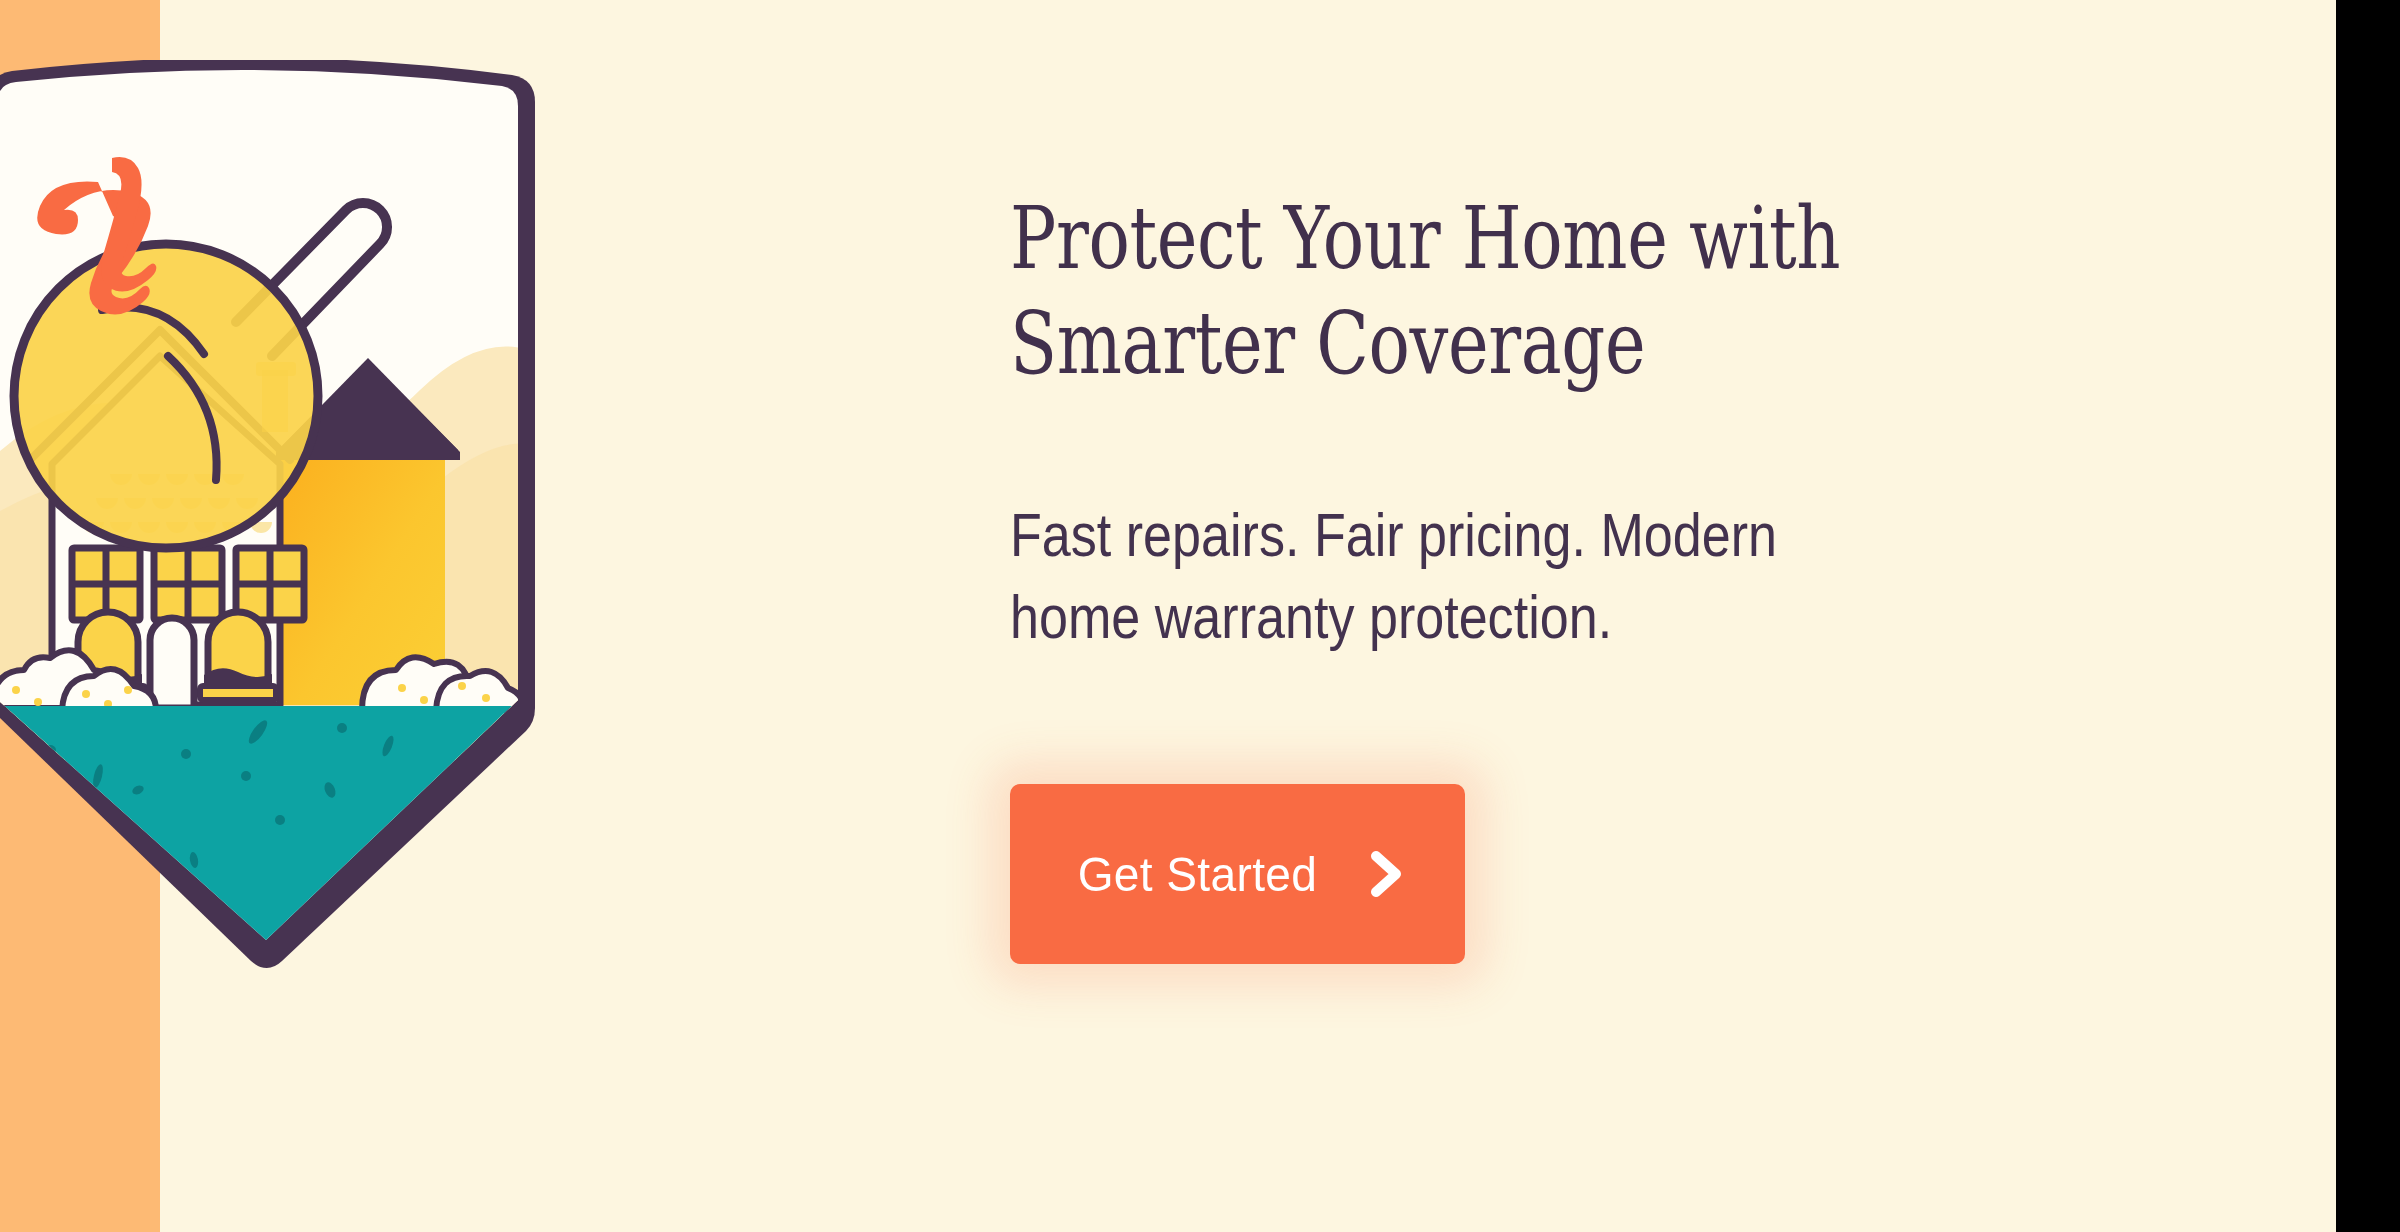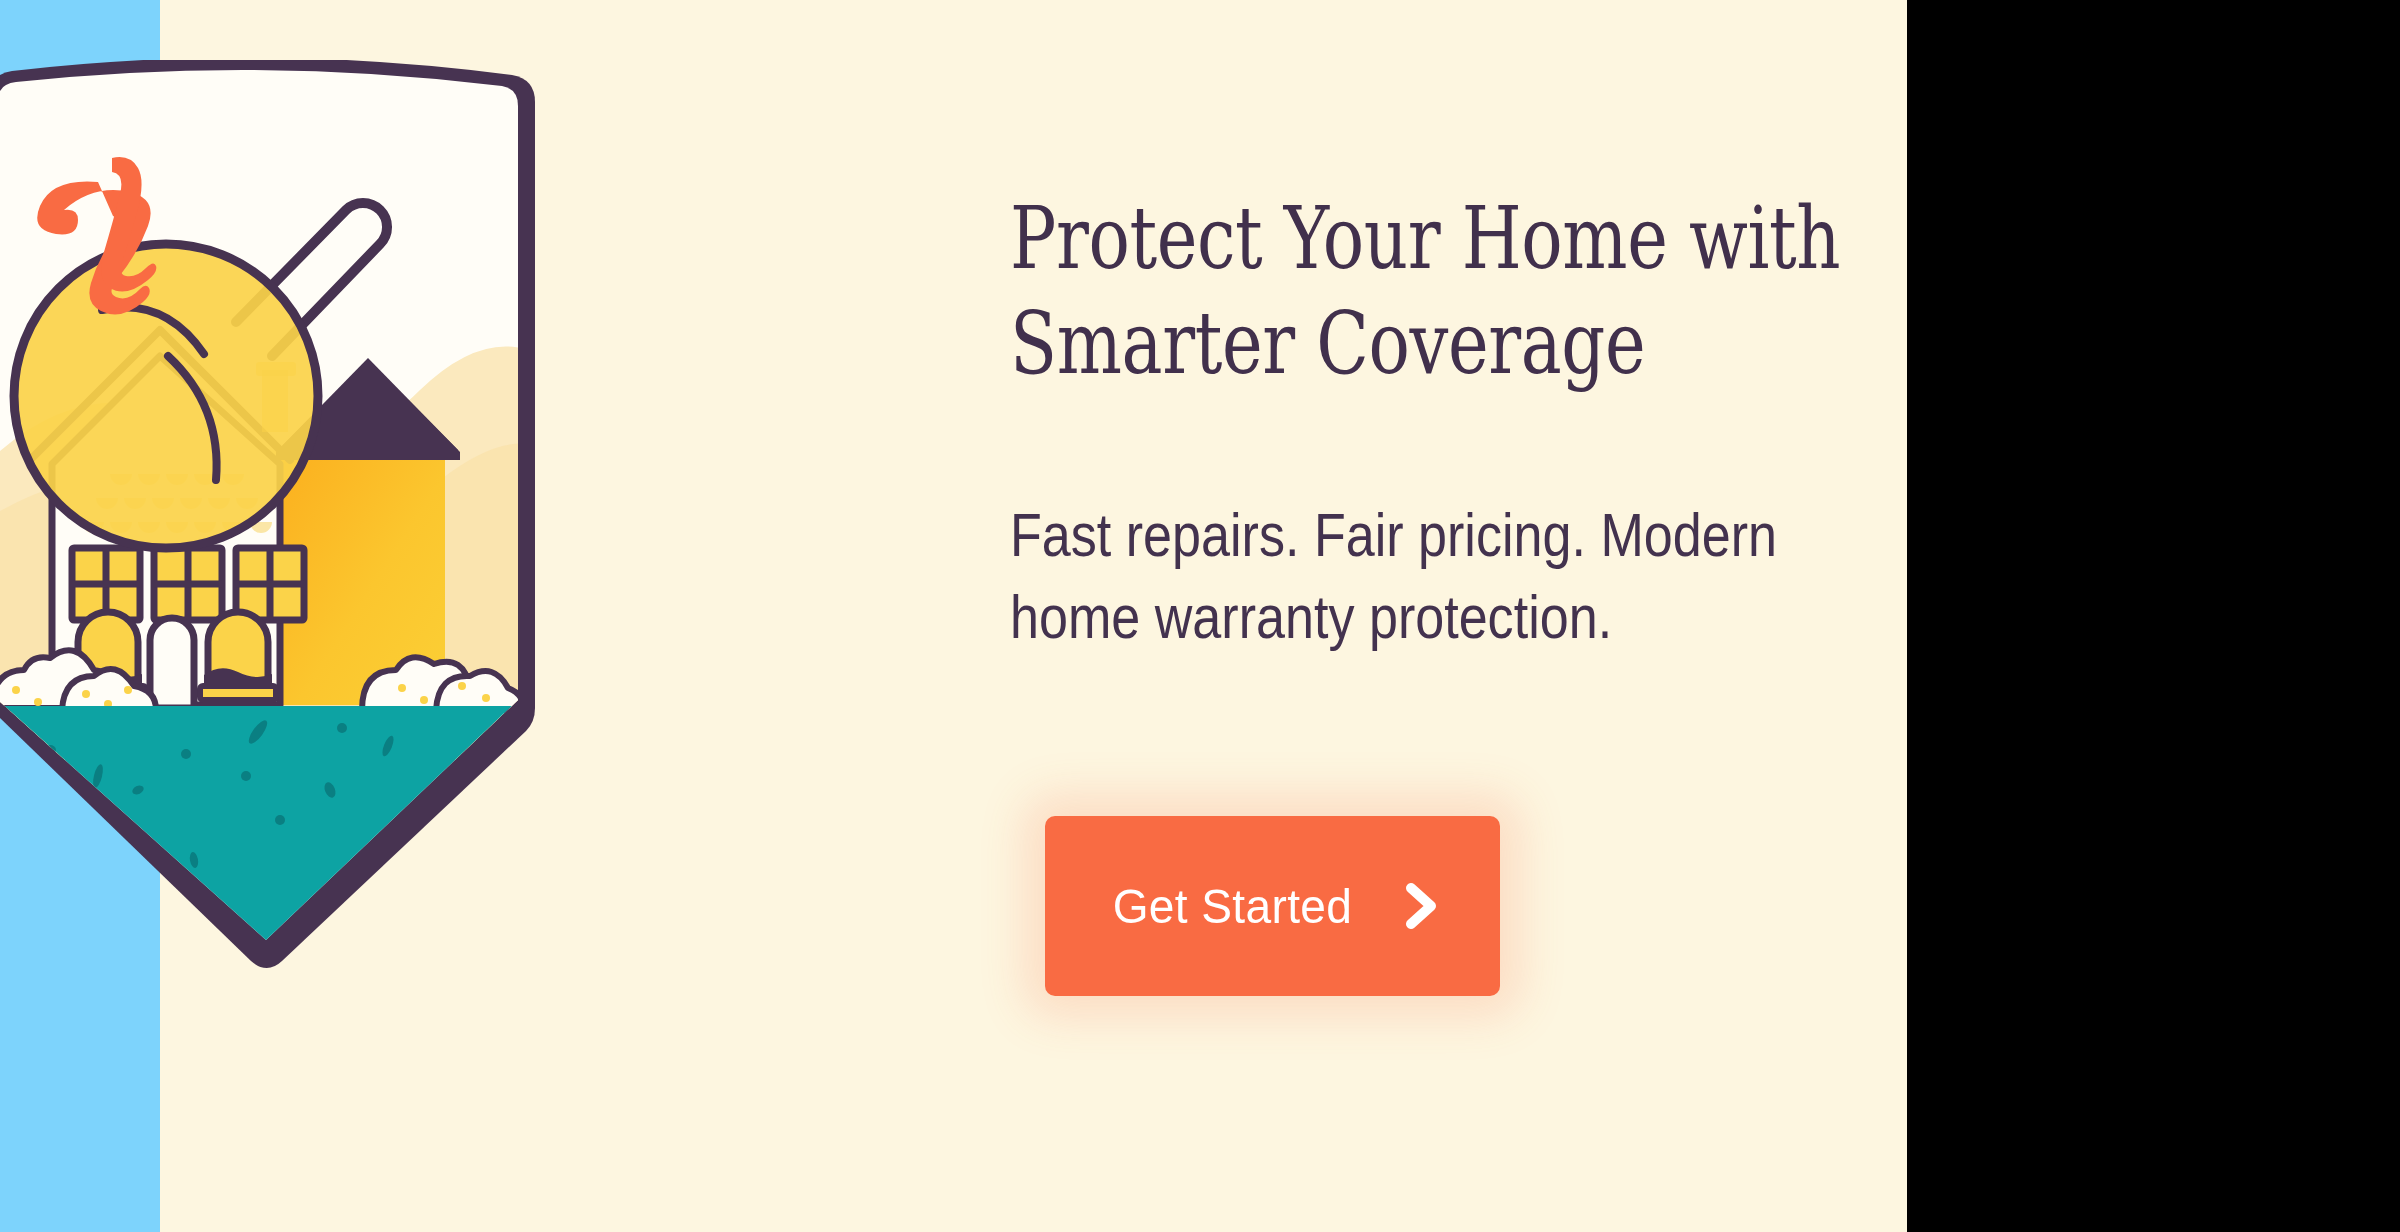--- a/index.html
+++ b/index.html
@@ -9,23 +9,23 @@
   }
   body {
     width: 2400px;
     height: 1232px;
     overflow: hidden;
     font-family: "Liberation Sans", sans-serif;
   }
 
   #banner {
     position: relative;
-    width: 1907px;
+    width: 2336px;
     height: 1232px;
-    background: #7dd3fc;
+    background: #fdba74;
     overflow: hidden;
   }
 
   
   #bg-field {
     position: absolute;
     left: 160px;
     top: 0;
     width: 2240px;
     height: 1232px;
@@ -73,22 +73,21 @@
     color: #43324E;
     transform: scaleX(0.84);
     transform-origin: left top;
     width: 1390px;
     white-space: pre-line;
   }
 
   #cta-wrap {
     position: absolute;
     left: 1010px;
-    top: 816px;
-    margin-left: 35px;
+    top: 784px;
   }
   #cta {
     display: inline-flex;
     align-items: center;
     gap: 42px;
     background: #F96B43;
     border: none;
     border-radius: 10px;
     padding: 0 60px;
     height: 180px;

